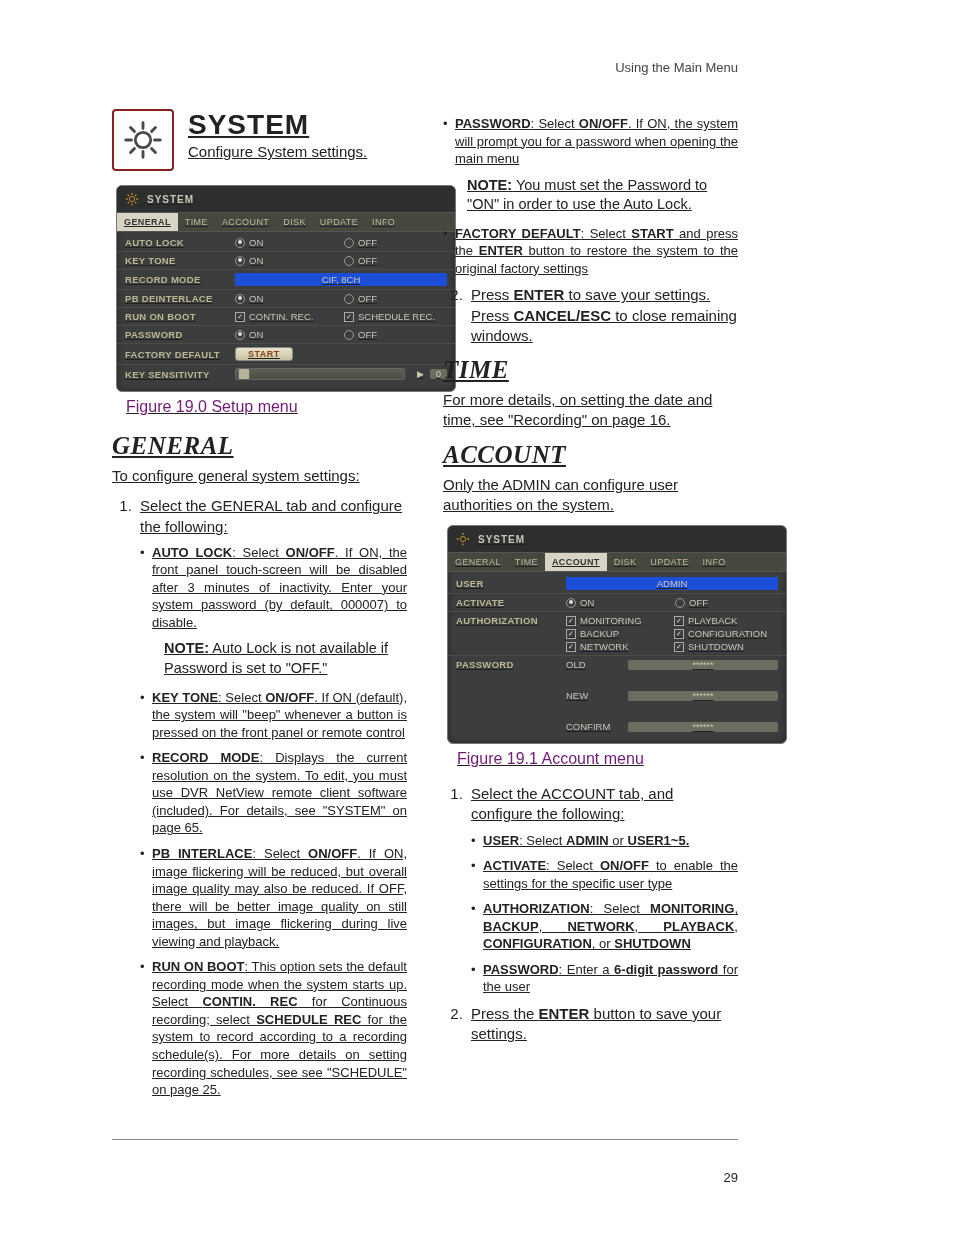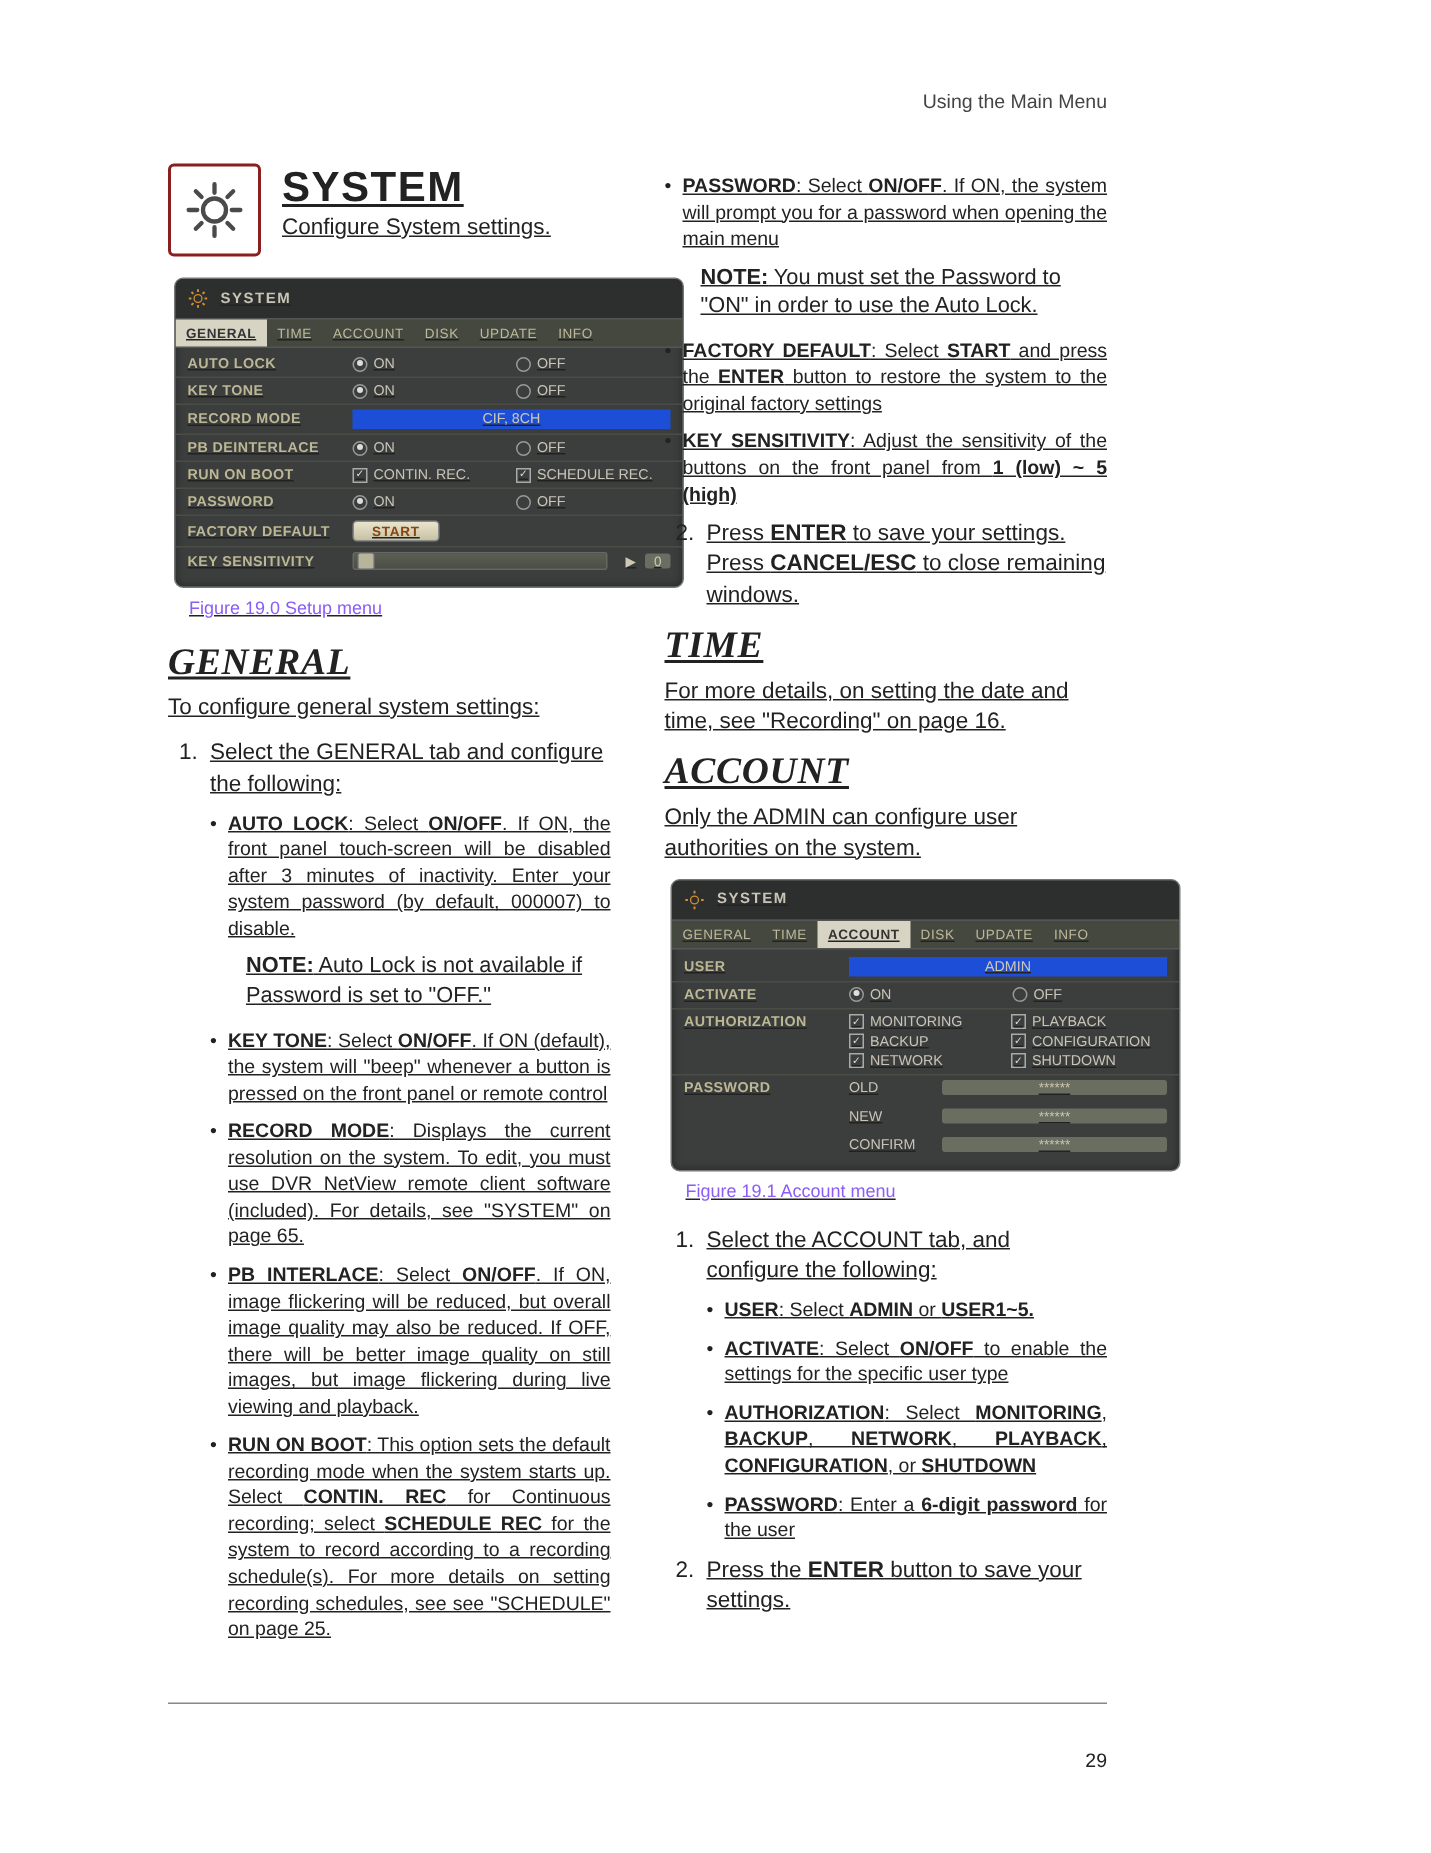--- a/index.html
+++ b/index.html
@@ -142,22 +142,22 @@
   .ss-slider::after {
     content:""; position:absolute; left:2px; top:-1px;
     width:10px; height:10px; background:#b8b49c;
     border:1px solid #666; border-radius:2px;
   }
   .ss-pill {
     background:#6a6e60; padding:0 6px; border-radius:2px;
     color:#cfc9b3; font-size:9px;
   }
   .caption {
-    font-size: 12px;
-    color: #8b5cf6;
+    font-size: 16px;
+    color: #701a75;
     margin: 6px 0 16px 14px;
   }
   h2.section {
     font-family: Georgia, 'Times New Roman', serif;
     font-style: italic;
     font-weight: bold;
     font-size: 25px;
     letter-spacing: 0.5px;
     margin: 10px 0 6px 0;
   }
@@ -370,23 +370,20 @@
         <li>
           <span class="b">PASSWORD</span><span>: Select </span><span class="b">ON/OFF</span><span>. If ON, the system will prompt you for a password when opening the main menu</span>
         </li>
       </ul>
       <div class="note">
         <span class="b">NOTE:</span><span> You must set the Password to "ON" in order to use the Auto Lock.</span>
       </div>
       <ul class="sub">
         <li>
           <span class="b">FACTORY DEFAULT</span><span>: Select </span><span class="b">START</span><span> and press the </span><span class="b">ENTER</span><span> button to restore the system to the original factory settings</span>
-        </li>
-        <li>
-          <span class="b">KEY SENSITIVITY</span><span>: Adjust the sensitivity of the buttons on the front panel from </span><span class="b">1 (low) ~ 5 (high)</span>
         </li>
       </ul>
       <ol class="steps" start="2">
         <li>
           <span>Press </span><span class="b">ENTER</span><span> to save your settings. Press </span><span class="b">CANCEL/ESC</span><span> to close remaining windows.</span>
         </li>
       </ol>
 
       <h2 class="section">TIME</h2>
       <p class="body">For more details, on setting the date and time, see "Recording" on page 16.</p>
@@ -457,21 +454,21 @@
                   <span>NETWORK</span>
                 </span>
               <span class="ss-val">
                   <span class="chk on"></span>
                   <span>SHUTDOWN</span>
                 </span>
             </div>
           </div>
           <div class="ss-row" style="align-items:flex-start;">
             <span class="ss-label">PASSWORD</span>
-            <div style="flex:1;display:grid;grid-template-columns:56px 1fr;gap:8px 6px;align-items:center;">
+            <div style="flex:1;display:grid;grid-template-columns:56px 1fr;gap:20px 6px;align-items:center;">
               <span>OLD</span>
                 <span class="ss-pill" style="text-align:center;">******</span>
               <span>NEW</span>
                 <span class="ss-pill" style="text-align:center;">******</span>
               <span>CONFIRM</span>
                 <span class="ss-pill" style="text-align:center;">******</span>
             </div>
           </div>
         </div>
       </div>

